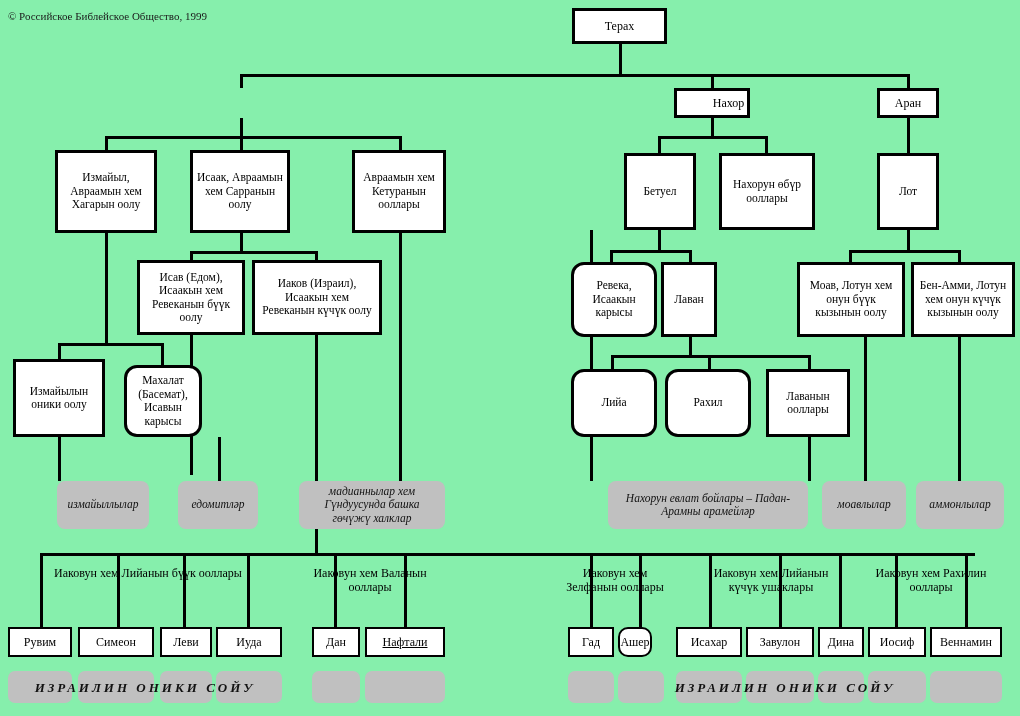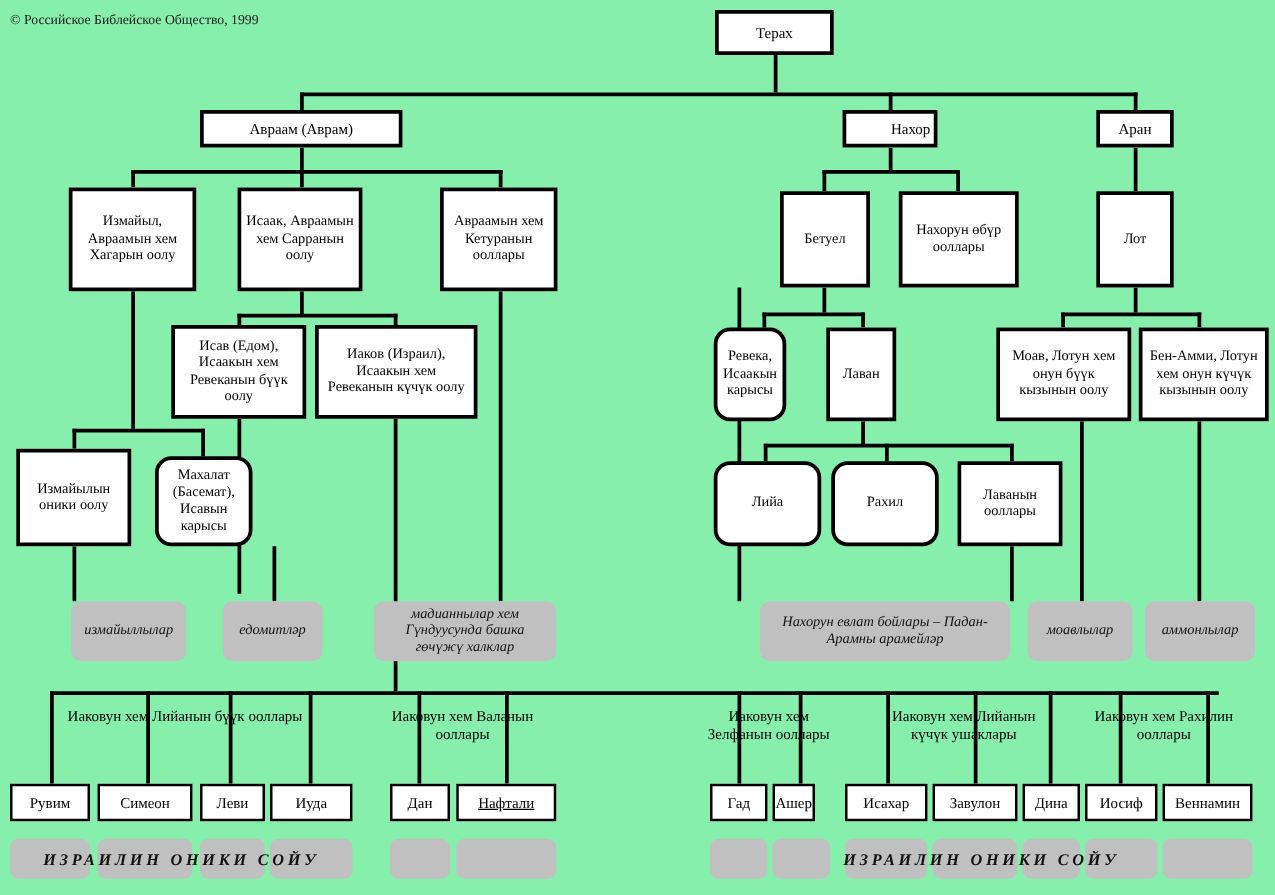--- a/index.html
+++ b/index.html
@@ -75,23 +75,20 @@
   <div class="ln h" style="left:658px;top:136px;width:110px;"></div>
   <div class="ln v" style="left:658px;top:136px;height:17px;"></div>
   <div class="ln v" style="left:765px;top:136px;height:17px;"></div>
 
   <div class="ln v" style="left:907px;top:118px;height:35px;"></div>
 
   <div class="node" style="left:572px;top:8px;width:95px;height:36px;">
     <span>Терах</span>
   </div>
 
-  <div class="node" style="left:160px;top:88px;width:162px;height:30px;">
-    <span>Авраам (Аврам)</span>
-  </div>
 
   <div class="node" style="left:674px;top:88px;width:76px;height:30px;padding-left:36px;">
     <span>Нахор</span>
   </div>
 
   <div class="node" style="left:877px;top:88px;width:62px;height:30px;">
     <span>Аран</span>
   </div>
 
   <div class="node sm" style="left:55px;top:150px;width:102px;height:83px;">
@@ -134,21 +131,21 @@
   <div class="ln v" style="left:958px;top:250px;height:12px;"></div>
 
   <div class="node sm" style="left:137px;top:260px;width:108px;height:75px;">
     <span>Исав (Едом), Исаакын хем Ревеканын бүүк оолу</span>
   </div>
 
   <div class="node sm" style="left:252px;top:260px;width:130px;height:75px;">
     <span>Иаков (Израил), Исаакын хем Ревеканын күчүк оолу</span>
   </div>
 
-  <div class="node sm round" style="left:571px;top:262px;width:58px;height:75px;">
+  <div class="node sm round" style="left:571px;top:262px;width:86px;height:75px;">
     <span>Ревека, Исаакын карысы</span>
   </div>
 
   <div class="node sm" style="left:661px;top:262px;width:56px;height:75px;">
     <span>Лаван</span>
   </div>
 
   <div class="node sm" style="left:797px;top:262px;width:108px;height:75px;">
     <span>Моав, Лотун хем онун бүүк кызынын оолу</span>
   </div>
@@ -269,21 +266,21 @@
   </div>
   <div class="node thin" style="left:312px;top:627px;width:48px;height:30px;">
     <span>Дан</span>
   </div>
   <div class="node thin" style="left:365px;top:627px;width:80px;height:30px;text-decoration:underline;">
     <span>Нафтали</span>
   </div>
   <div class="node thin" style="left:568px;top:627px;width:46px;height:30px;text-align:right;">
     <span>Гад</span>
   </div>
-  <div class="node thin" style="left:618px;top:627px;width:34px;height:30px;">
+  <div class="node thin" style="left:618px;top:627px;width:34px;height:30px;border-radius:10px;">
     <span>Ашер</span>
   </div>
   <div class="node thin" style="left:676px;top:627px;width:66px;height:30px;">
     <span>Исахар</span>
   </div>
   <div class="node thin" style="left:746px;top:627px;width:68px;height:30px;">
     <span>Завулон</span>
   </div>
   <div class="node thin" style="left:818px;top:627px;width:46px;height:30px;">
     <span>Дина</span>

